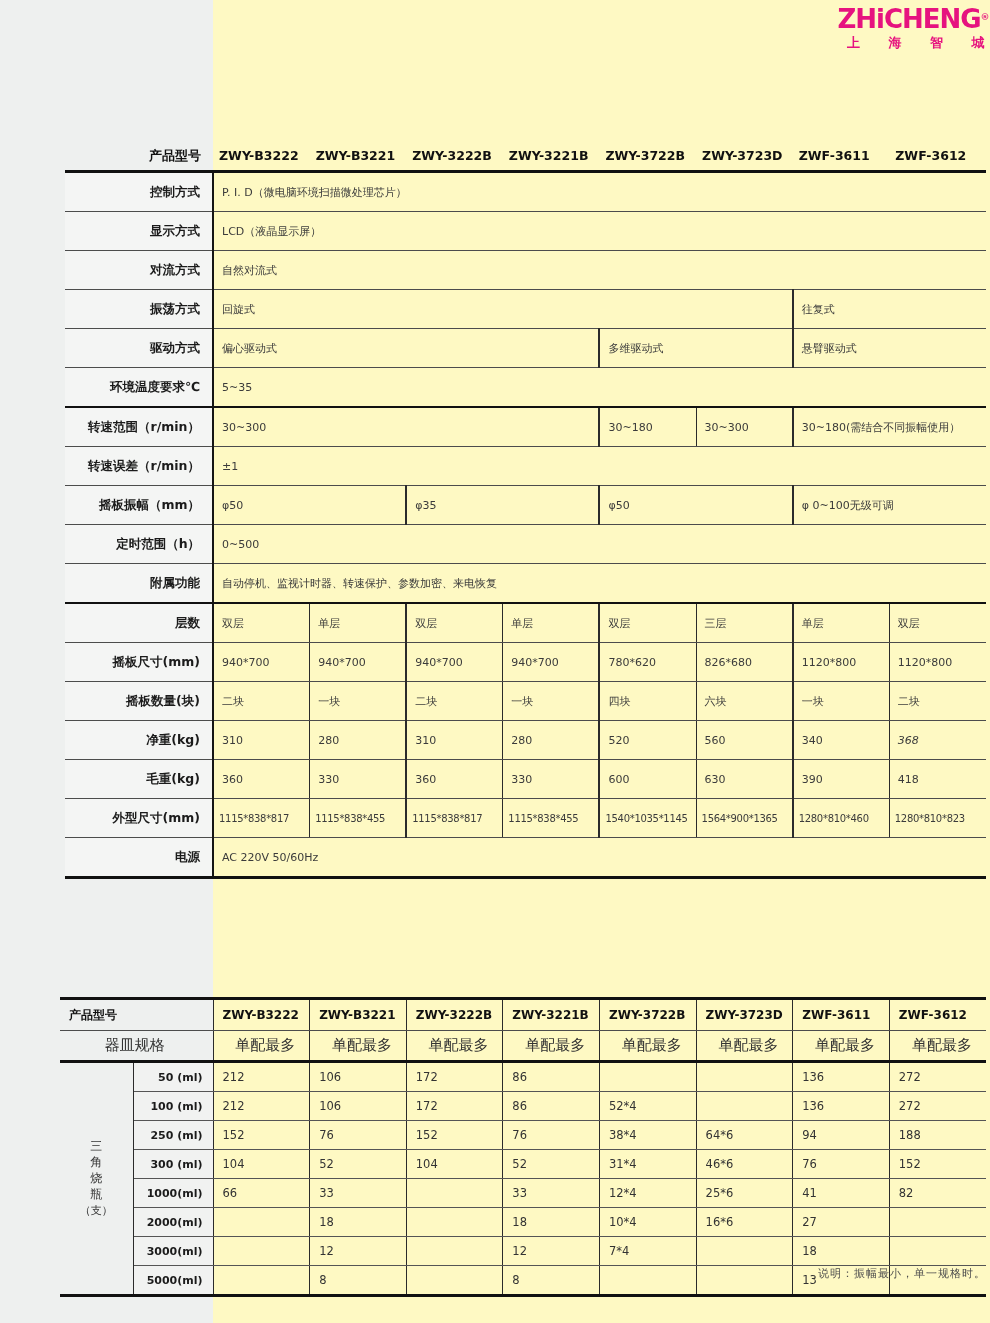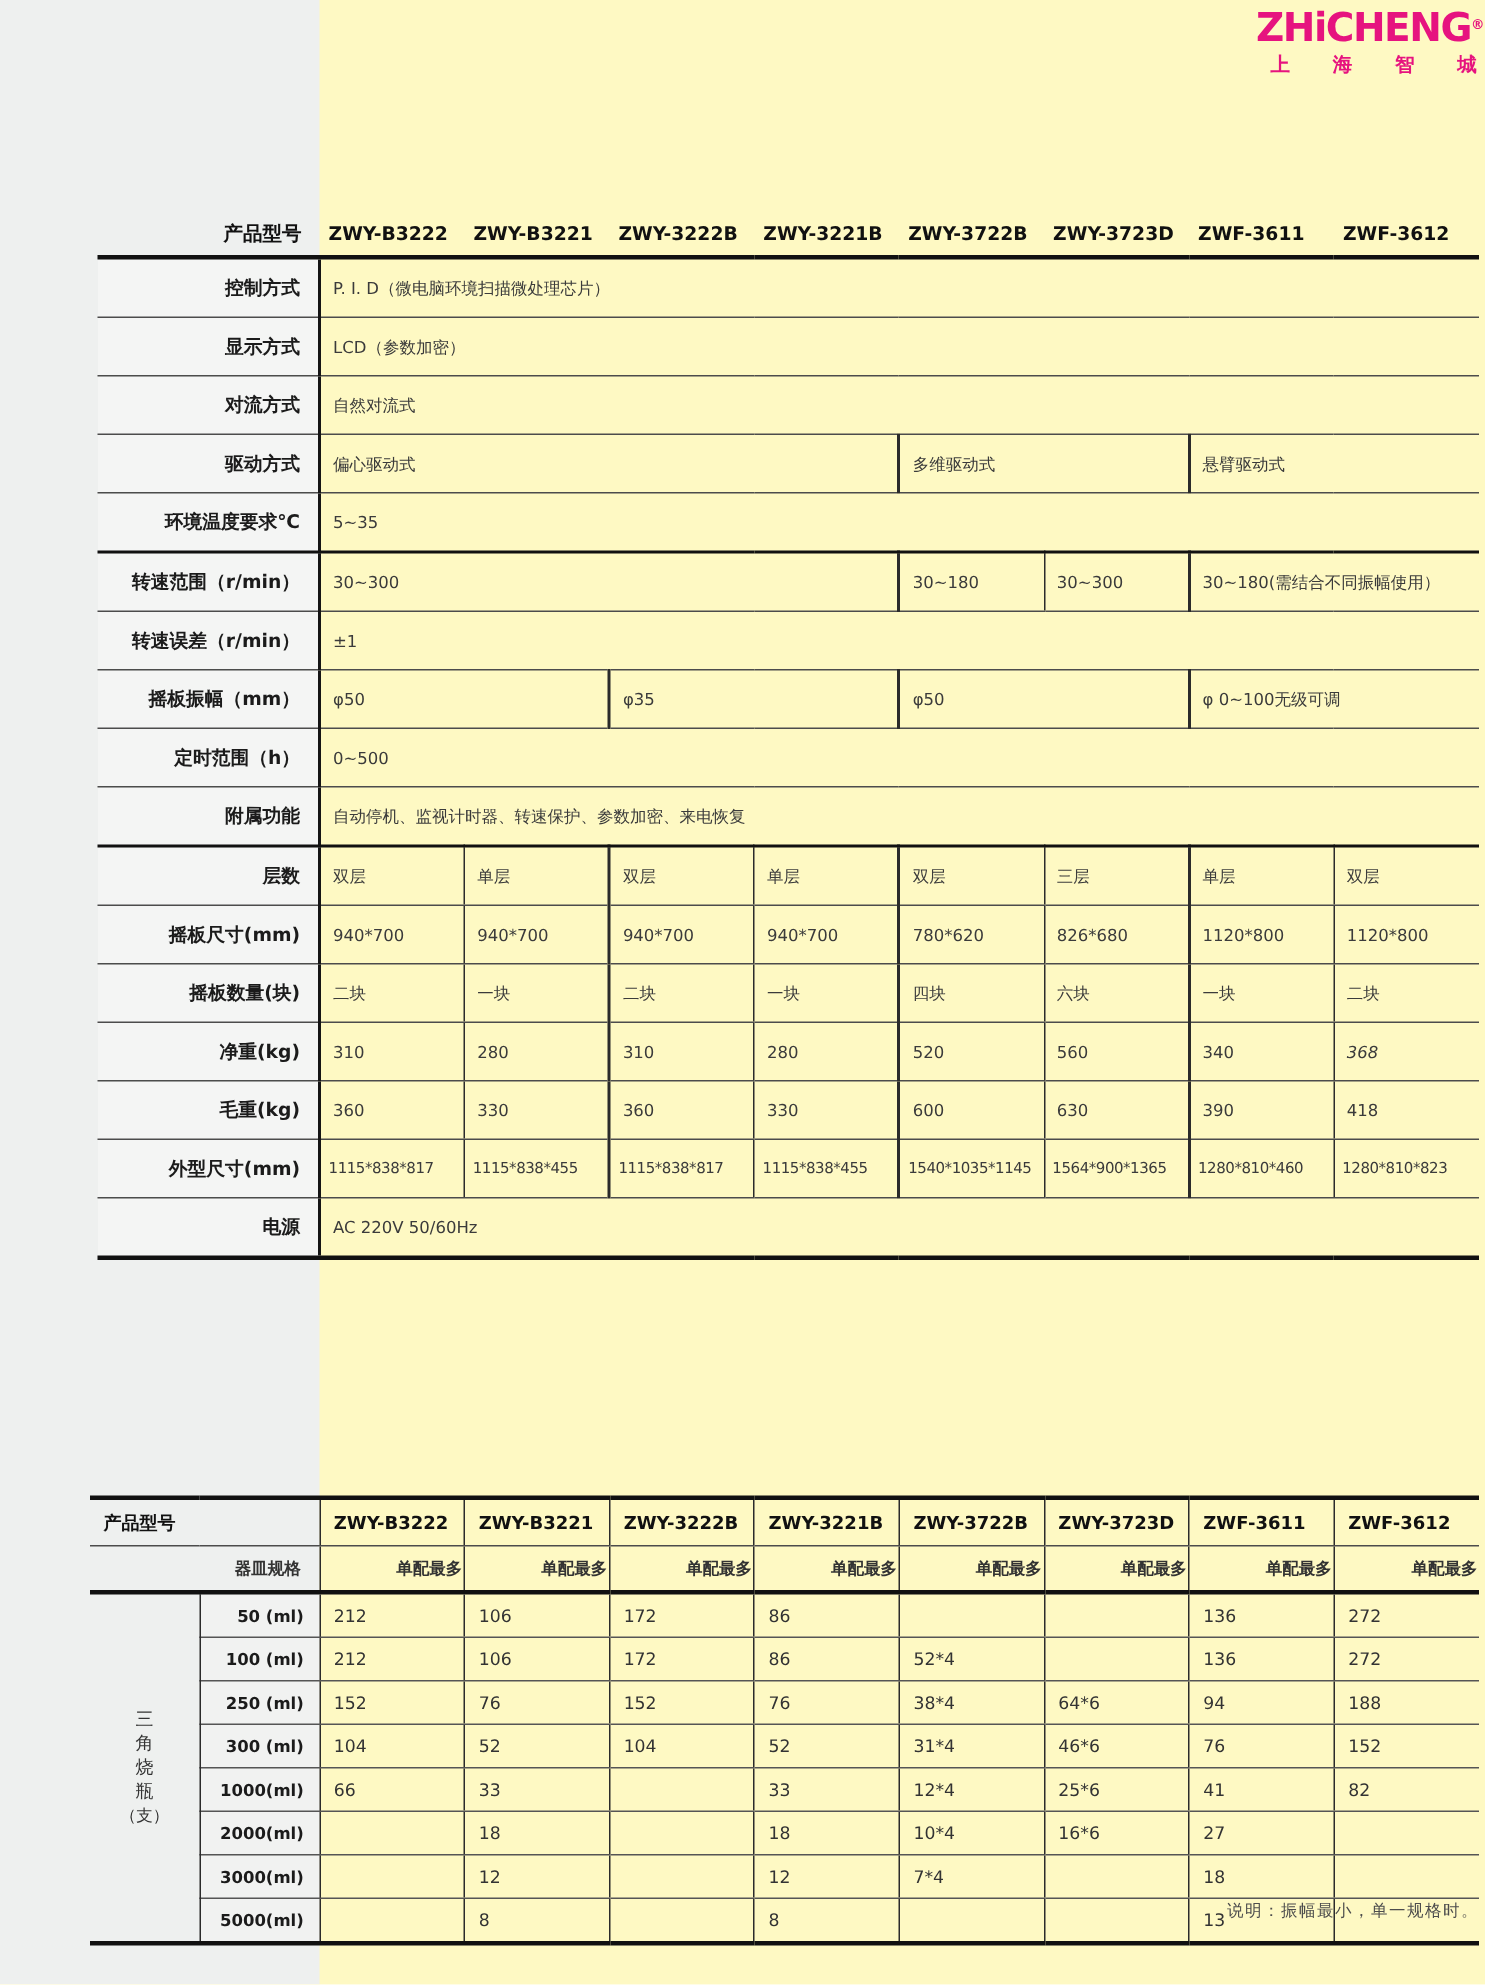--- a/index.html
+++ b/index.html
@@ -43,22 +43,22 @@
   #spec tbody tr.thick td{border-bottom:2.5px solid #111;}
   #spec tbody tr.last td{border-bottom:3px solid #111;}
 
   
   #flask{position:absolute;left:60px;top:997px;width:926px;}
   #flask thead tr.r1 td{
     border-top:3px solid #111;border-bottom:1px solid #4c4c4c;height:28px;
     font-weight:bold;font-size:12px;color:#111;text-align:left;padding-left:9px;
   }
   #flask thead tr.r2 td{
-    border-bottom:3px solid #111;height:27px;font-size:11px;color:#333;
-    text-align:right;padding-left:9px;font-weight:bold;
+    border-bottom:3px solid #111;height:27px;font-size:15px;color:#333;
+    text-align:center;padding-left:9px;
   }
   #flask thead td.hlbl{text-align:right;padding-right:12px;border-left:none !important;}
   #flask thead td.m{border-left:1px solid #2b2b2b;}
   #flask tbody td{height:26px;border-bottom:1px solid #555;}
   #flask tbody td.grp{
     border-right:1px solid #2b2b2b;border-bottom:3px solid #111;
     text-align:center;font-size:12px;color:#333;white-space:normal;
     line-height:16px;padding:0;
   }
   #flask tbody td.grp .paren{font-size:11px;letter-spacing:0;}
@@ -111,25 +111,30 @@
           <td>ZWF-3612</td>
         </tr>
     </thead>
     <tbody>
         <tr>
           <td class="lbl">控制方式</td>
           <td class="val" colspan="8">P. I. D（微电脑环境扫描微处理芯片）</td>
         </tr>
         <tr>
           <td class="lbl">显示方式</td>
-          <td class="val" colspan="8">LCD（参数加密）</td>
+          <td class="val" colspan="8">LCD（液晶显示屏）</td>
         </tr>
         <tr>
           <td class="lbl">对流方式</td>
           <td class="val" colspan="8">自然对流式</td>
+        </tr>
+        <tr>
+          <td class="lbl">振荡方式</td>
+          <td class="val" colspan="6">回旋式</td>
+          <td class="val" colspan="2" style="border-left: 2px solid rgb(43, 43, 43);">往复式</td>
         </tr>
         <tr>
           <td class="lbl">驱动方式</td>
           <td class="val" colspan="4">偏心驱动式</td>
           <td class="val" colspan="2" style="border-left: 2px solid rgb(43, 43, 43);">多维驱动式</td>
           <td class="val" colspan="2" style="border-left: 2px solid rgb(43, 43, 43);">悬臂驱动式</td>
         </tr>
         <tr class="thick">
           <td class="lbl">环境温度要求℃</td>
           <td class="val" colspan="8">5~35</td>

